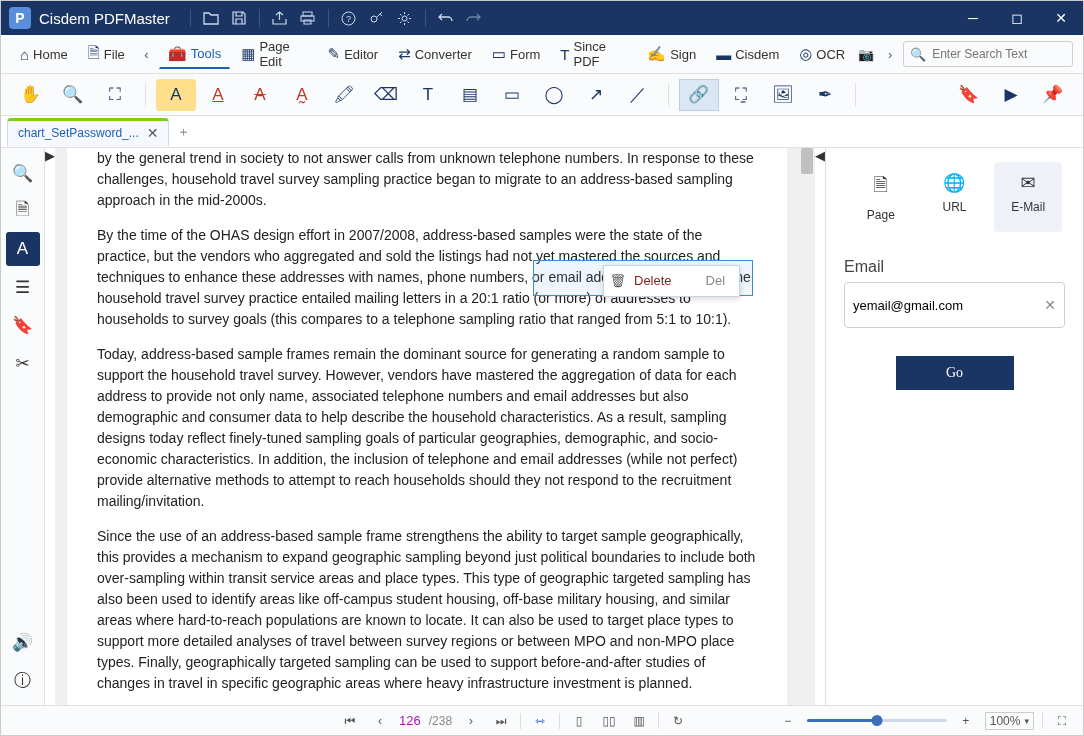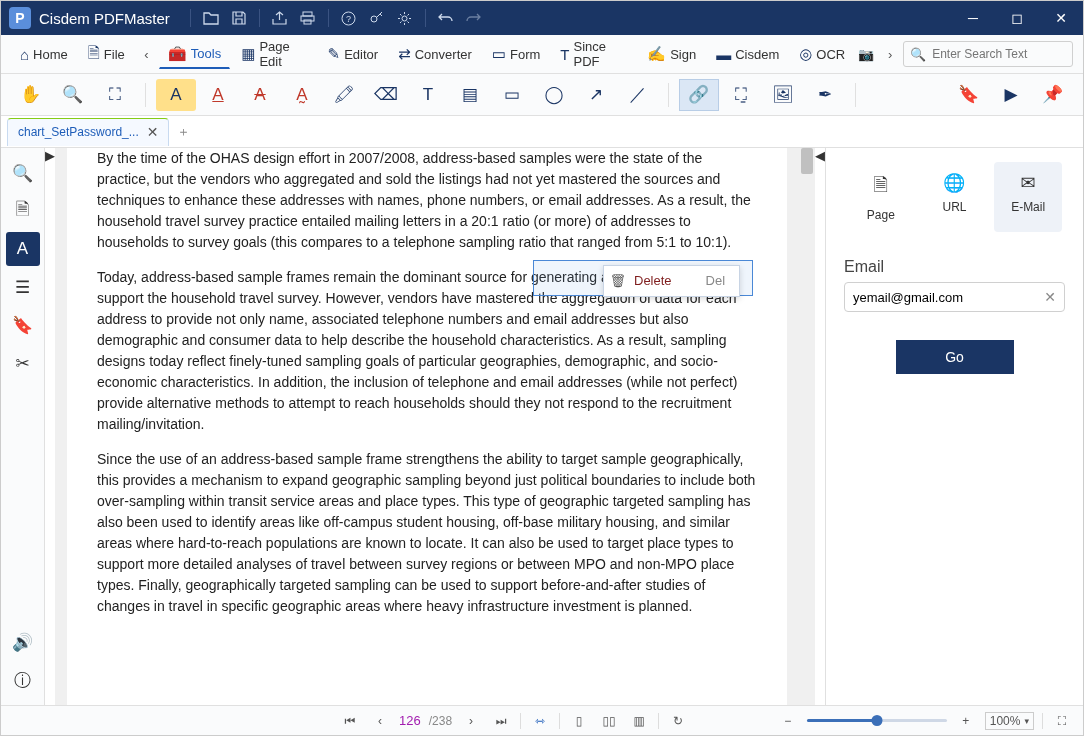--- a/index.html
+++ b/index.html
@@ -24,21 +24,21 @@
 .menubar .chevbtn { width: 24px; height: 24px; display:flex; align-items:center; justify-content:center; color:#555; cursor:pointer; }
 
 
 .toolrow { height: 42px; background: #fafbfc; border-bottom: 1px solid #e0e0e0; display: flex; align-items: center; padding: 0 10px; gap: 2px; }
 .toolrow .tbtn { width: 40px; height: 32px; display: flex; align-items: center; justify-content: center; color: #1a3564; font-size: 17px; cursor: pointer; border: 1px solid transparent; }
 .toolrow .tbtn.link-active { background: #dbe7f5; border: 1px solid #b8cde6; }
 .toolrow .vdiv { width: 1px; height: 24px; background: #e0e0e0; margin: 0 8px; }
 
 
 .tabrow { height: 32px; background: #fff; border-bottom: 1px solid #e0e0e0; display: flex; align-items: center; padding-left: 6px; }
-.tabrow .ftab { height: 28px; display: flex; align-items: center; gap: 8px; padding: 0 10px; border-top: 1px solid #84cc16; border-left: 1px solid #c8daf0; border-right: 1px solid #c8daf0; border-radius: 4px 4px 0 0; color: #1e5db8; background:#f5f9ff; font-size:12px; max-width:170px; }
+.tabrow .ftab { height: 28px; display: flex; align-items: center; gap: 8px; padding: 0 10px; border-top: 3px solid #84cc16; border-left: 1px solid #c8daf0; border-right: 1px solid #c8daf0; border-radius: 4px 4px 0 0; color: #1e5db8; background:#f5f9ff; font-size:12px; max-width:170px; }
 .tabrow .ftab span.label { overflow:hidden; text-overflow:ellipsis; white-space:nowrap; }
 .tabrow .close { color: #555; font-size: 14px; cursor: pointer; }
 .tabrow .newtab { width: 28px; height: 28px; display:flex; align-items:center; justify-content:center; color:#888; cursor:pointer; }
 
 
 .main { display: flex; height: calc(100% - 34px - 39px - 42px - 32px - 30px); }
 .leftbar { width: 44px; background: #fafbfc; border-right: 1px solid #e0e0e0; display: flex; flex-direction: column; align-items: center; padding-top: 8px; gap: 4px; }
 .leftbar .lbtn { width: 34px; height: 34px; display:flex; align-items:center; justify-content:center; color:#333; font-size:17px; cursor:pointer; }
 .leftbar .lbtn.active { background:#1a3564; color:#fff; border-radius:3px; }
 .leftbar .bottom { margin-top: auto; margin-bottom: 8px; display:flex; flex-direction:column; gap:4px; }
@@ -56,24 +56,24 @@
 .ctxmenu .cmshort { padding:0 14px; color:#888; }
 
 
 .rightpanel { width: 258px; border-left:1px solid #e0e0e0; background:#fff; padding: 14px 18px; }
 .rightpanel .rtitle { text-align:center; font-weight:600; font-size:16px; margin-bottom:18px; }
 .rightpanel .ltabs { display:flex; justify-content:space-around; margin-bottom:26px; }
 .rightpanel .ltab { display:flex; flex-direction:column; align-items:center; gap:6px; width:68px; padding:10px 0; font-size:12px; cursor:pointer; border-radius:4px; }
 .rightpanel .ltab.sel { background:#eef2f8; }
 .rightpanel .ltab .licon { font-size:18px; color:#333; }
 .rightpanel .flabel { font-size:16px; color:#444; margin-bottom:6px; }
-.rightpanel .finput { display:flex; align-items:center; border:1px solid #d0d0d0; border-radius:4px; padding:6px 8px; margin-bottom:28px; }
+.rightpanel .finput { display:flex; align-items:center; border:1px solid #d0d0d0; border-radius:4px; padding:14px 8px; margin-bottom:28px; }
 .rightpanel .finput input { border:none; outline:none; flex:1; font-size:13px; }
 .rightpanel .finput .clr { color:#888; cursor:pointer; font-size:14px; }
-.rightpanel .gobtn { display:block; margin:0 auto; width:118px; height:34px; background:#1a3564; color:#fff; border:none; font-size:14px; cursor:pointer; }
+.rightpanel .gobtn { display:block; margin:0 auto; width:118px; height:34px; background:#1a3564; color:#fff; border:none; font-size:14px; cursor:pointer;font-family:Liberation Serif, serif; }
 
 
 .statusbar { height:30px; border-top:1px solid #e0e0e0; background:#fafbfc; display:flex; align-items:center; padding:0 10px; gap:8px; font-size:12px; color:#555; }
 .statusbar .sbtn { width:22px; height:22px; display:flex; align-items:center; justify-content:center; cursor:pointer; }
 .statusbar .pgnum { color:#a21caf; font-size:13px; }
 .statusbar .pgtot { color:#888; }
 .statusbar .vdiv2 { width:1px; height:16px; background:#ddd; }
 .statusbar .zslider { width:140px; height:3px; background:#cfd8e6; position:relative; border-radius:2px; }
 .statusbar .zslider .zfill { position:absolute; left:0; top:0; bottom:0; width:50%; background:#3b6fb8; border-radius:2px; }
 .statusbar .zslider .zthumb { position:absolute; top:-4px; width:11px; height:11px; background:#3b6fb8; border-radius:50%; left:50%; transform:translateX(-50%); }
@@ -250,20 +250,21 @@
     <div class="bottom">
       <div class="lbtn">🔊</div>
       <div class="lbtn">ⓘ</div>
     </div>
   </div>
 
   <div class="expander">▶</div>
 
   <div class="docarea">
     <div class="page">
+      <p>by the general trend in society to not answer calls from unknown telephone numbers. In response to these challenges, household travel survey sampling practice began to migrate to an address-based sampling approach in the mid-2000s.</p>
       <p>By the time of the OHAS design effort in 2007/2008, address-based samples were the state of the practice, but the vendors who aggregated and sold the listings had not yet mastered the sources and techniques to enhance these addresses with names, phone numbers, or email addresses. As a result, the household travel survey practice entailed mailing letters in a 20:1 ratio (or more) of addresses to households to survey goals (this compares to a telephone sampling ratio that ranged from 5:1 to 10:1).</p>
       <p>Today, address-based sample frames remain the dominant source for generating a random sample to support the household travel survey. However, vendors have mastered the aggregation of data for each address to provide not only name, associated telephone numbers and email addresses but also demographic and consumer data to help describe the household characteristics. As a result, sampling designs today reflect finely-tuned sampling goals of particular geographies, demographic, and socio-economic characteristics. In addition, the inclusion of telephone and email addresses (while not perfect) provide alternative methods to attempt to reach households should they not respond to the recruitment mailing/invitation.</p>
       <p>Since the use of an address-based sample frame strengthens the ability to target sample geographically, this provides a mechanism to expand geographic sampling beyond just political boundaries to include both over-sampling within transit service areas and place types. This type of geographic targeted sampling has also been used to identify areas like off-campus student housing, off-base military housing, and similar areas where hard-to-reach populations are known to locate. It can also be used to target place types to support more detailed analyses of travel between survey regions or between MPO and non-MPO place types. Finally, geographically targeted sampling can be used to support before-and-after studies of changes in travel in specific geographic areas where heavy infrastructure investment is planned.</p>
 
       <div class="link-sel" style="left:466px; top:112px; width:220px; height:36px;"></div>
 
       <div class="ctxmenu" style="left:536px; top:117px;">
         <div class="cmicon">🗑</div>
         <div class="cmlabel">Delete</div>
         <div class="cmshort">Del</div>

